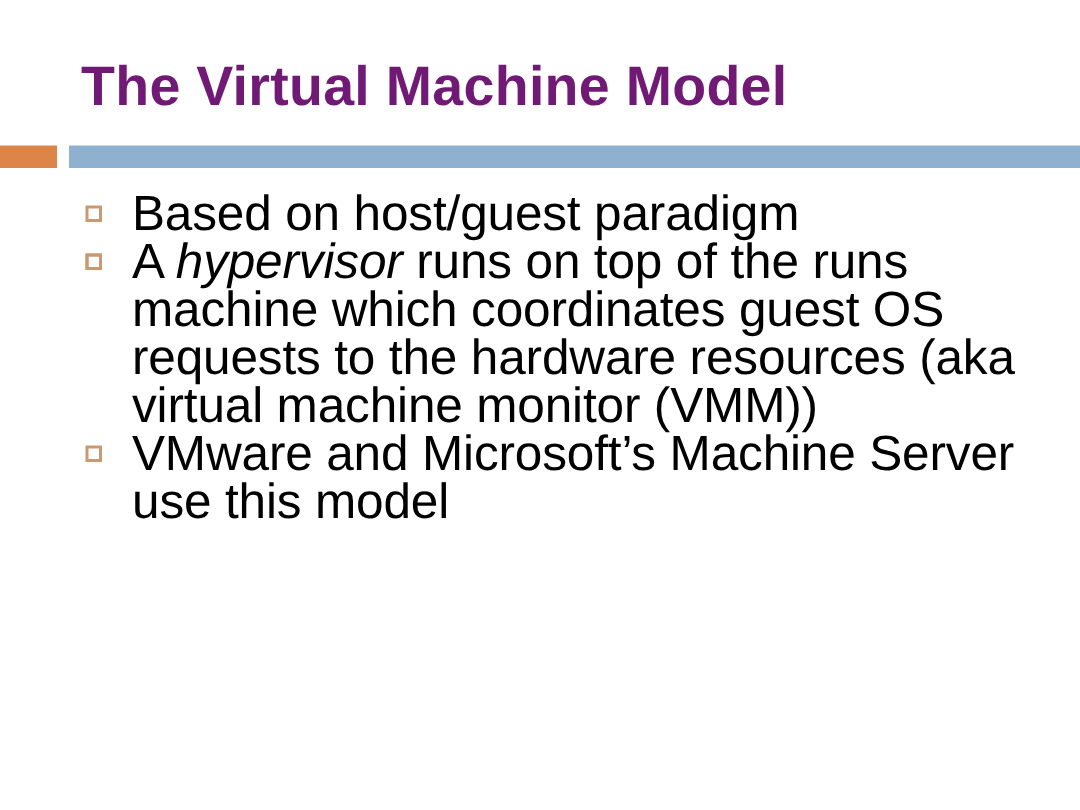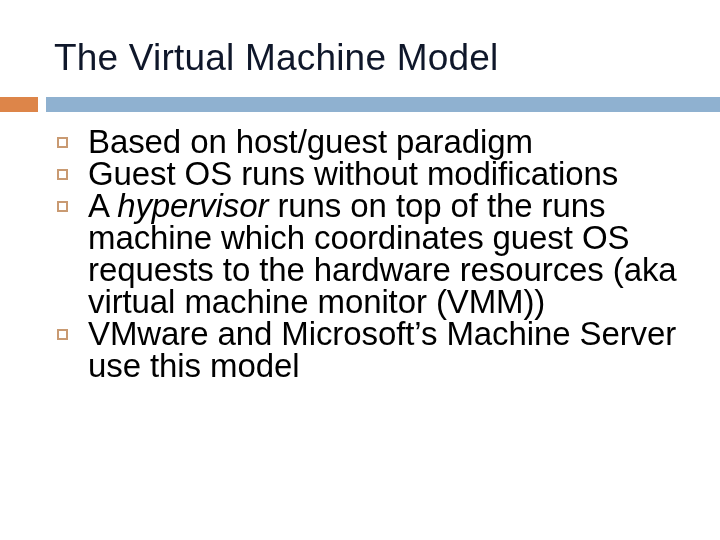--- a/index.html
+++ b/index.html
@@ -19,22 +19,22 @@
     height: 540px;
     background: #ffffff;
     box-sizing: border-box;
   }
   .slide-title {
     position: absolute;
     left: 54px;
     top: 34px;
     font-size: 37px;
     line-height: 48px;
-    color: #0f172a;
-    font-weight: 400;
+    color: #701a75;
+    font-weight: 700;
     letter-spacing: 0.2px;
     white-space: nowrap;
   }
   .divider {
     position: absolute;
     left: 0;
     top: 97px;
     width: 720px;
     height: 15px;
   }
@@ -103,21 +103,20 @@
     <div class="divider-bar"></div>
   </div>
 
   <ul class="body-list" id="body-list">
       <li class="bullet-row">
         <span class="bullet-marker"></span>
         <span class="bullet-text"><span>Based on host/guest paradigm</span></span>
       </li>
       <li class="bullet-row">
         <span class="bullet-marker"></span>
-        <span class="bullet-text"><span>Guest OS runs without modifications</span></span>
       </li>
       <li class="bullet-row">
         <span class="bullet-marker"></span>
         <span class="bullet-text"><span>A </span><em>hypervisor</em><span> runs on top of the runs machine which coordinates guest OS requests to the hardware resources (aka virtual machine monitor (VMM))</span></span>
       </li>
       <li class="bullet-row">
         <span class="bullet-marker"></span>
         <span class="bullet-text"><span>VMware and Microsoft’s Machine Server use this model</span></span>
       </li>
     </ul>

